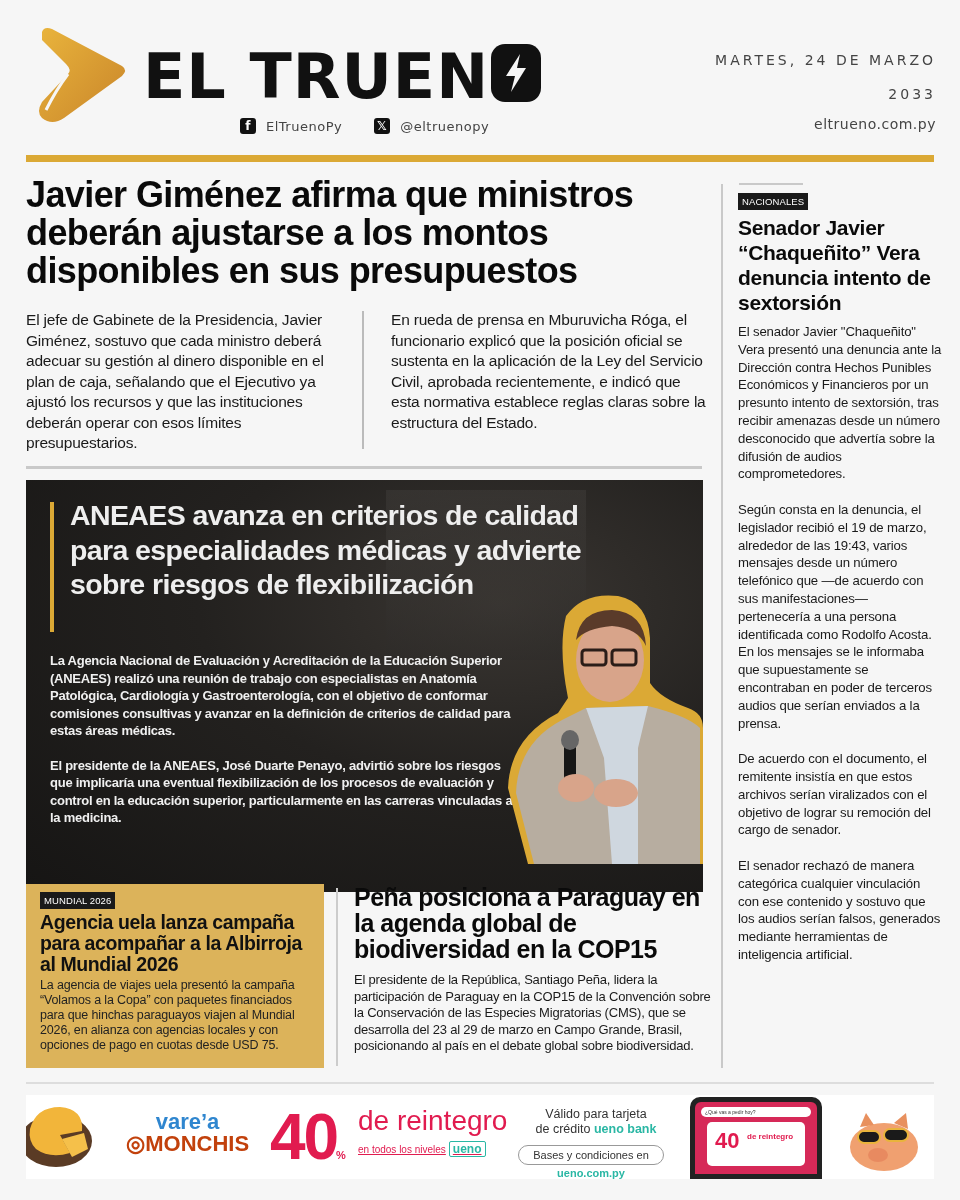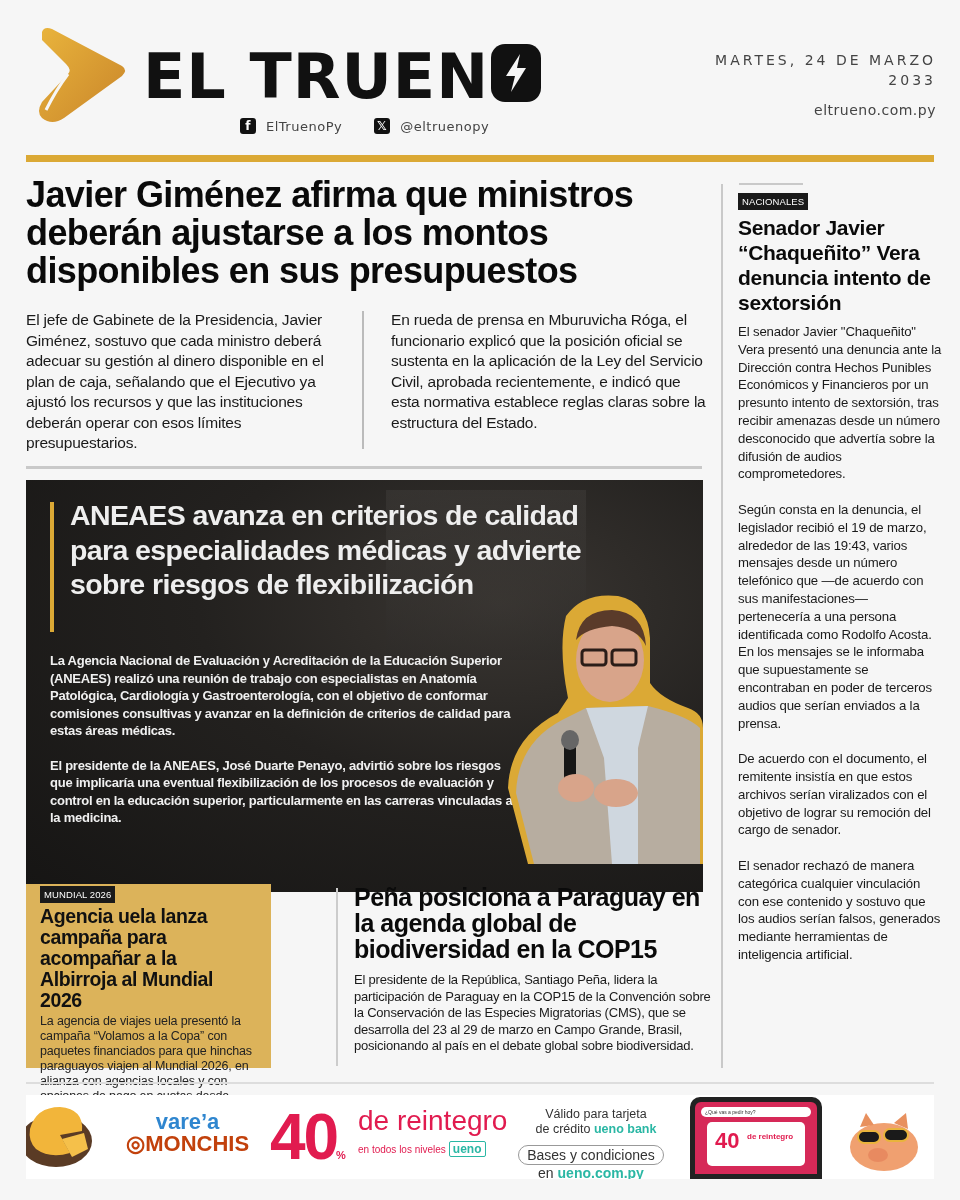--- a/index.html
+++ b/index.html
@@ -8,21 +8,21 @@
 
   
   .logo-mark { position: absolute; left: 34px; top: 26px; width: 94px; height: 100px; }
   .masthead { position: absolute; left: 143px; top: 44px; font-family: "DejaVu Sans", sans-serif; font-weight: bold; font-size: 62px; letter-spacing: 1px; line-height: 1; color: #111; }
   .bolt-o { display: inline-block; width: 50px; height: 58px; background: #111; border-radius: 14px; vertical-align: -4px; position: relative; margin-left: 2px; }
   .bolt-o svg { position: absolute; left: 13px; top: 10px; }
   .socials { position: absolute; left: 240px; top: 118px; display: flex; gap: 32px; font-family: "DejaVu Sans", sans-serif; font-size: 13px; color: #444; letter-spacing: 0.5px; }
   .social { display: flex; align-items: center; gap: 10px; }
   .sicon { width: 16px; height: 16px; background: #111; border-radius: 3px; color: #fff; font-size: 12px; font-weight: bold; display: flex; align-items: center; justify-content: center; }
   .dateblock { position: absolute; right: 24px; top: 52px; text-align: right; font-family: "DejaVu Sans", sans-serif; color: #444; }
-  .date-line { font-size: 14px; letter-spacing: 3px; margin-bottom: 4px; }
+  .date-line { font-size: 14px; letter-spacing: 3px; margin-bottom: 18px; }
   .year-line { font-size: 14px; letter-spacing: 3px; margin-bottom: 14px; }
   .site-line { font-size: 14px; letter-spacing: 0.5px; }
   .gold-rule { position: absolute; left: 26px; top: 155px; width: 908px; height: 7px; background: #dba935; }
 
   
   .lead-title { position: absolute; left: 26px; top: 176px; width: 690px; font-family: "Liberation Sans", sans-serif; font-weight: bold; font-size: 36px; line-height: 38px; letter-spacing: -0.6px; color: #0a0a0a; }
   .lead-col { position: absolute; top: 310px; width: 315px; font-size: 15.5px; line-height: 20.5px; color: #1a1a1a; letter-spacing: -0.2px; }
   .lead-col.c1 { left: 26px; }
   .lead-col.c2 { left: 391px; }
   .lead-divider { position: absolute; left: 362px; top: 311px; width: 2px; height: 138px; background: #bbb; }
@@ -31,21 +31,21 @@
   
   .feature { position: absolute; left: 26px; top: 480px; width: 677px; height: 412px; background: radial-gradient(ellipse at 70% 30%, #3a3632 0%, #23211f 45%, #161514 100%); overflow: hidden; }
   .feature .bldg { position: absolute; left: 360px; top: 10px; width: 200px; height: 170px; background: linear-gradient(180deg,#4a4744,#2c2a28); opacity: 0.35; }
   .feature .gold-bar { position: absolute; left: 24px; top: 22px; width: 4px; height: 130px; background: #dba935; }
   .feature-title { position: absolute; left: 44px; top: 18px; width: 560px; color: #eeeeee; font-weight: bold; font-size: 28.5px; line-height: 34.5px; letter-spacing: -0.6px; }
   .feature-body { position: absolute; left: 24px; top: 172px; width: 470px; color: #f0f0f0; font-weight: bold; font-size: 13px; line-height: 17.5px; letter-spacing: -0.25px; }
   .feature-body p + p { margin-top: 17px; }
   .portrait { position: absolute; left: 462px; top: 108px; width: 215px; height: 276px; }
 
   
-  .mundial { position: absolute; left: 26px; top: 884px; width: 245px; height: 184px; background: #dcb35a; padding: 0 14px; }
+  .mundial { position: absolute; left: 26px; top: 884px; width: 298px; height: 184px; background: #dcb35a; padding: 6px 14px; }
   .tag { display: inline-block; background: #1a1a1a; color: #fff; font-size: 9.5px; padding: 3px 4px; letter-spacing: 0.1px; }
   .mundial-title { margin-top: 3px; font-weight: bold; font-size: 19.5px; line-height: 21px; letter-spacing: -0.4px; color: #111; }
   .mundial-body { margin-top: 3px; font-size: 12.5px; line-height: 15px; color: #222; letter-spacing: -0.15px; }
   .bottom-divider { position: absolute; left: 336px; top: 888px; width: 2px; height: 178px; background: #ccc; }
   .pena-title { position: absolute; left: 354px; top: 884px; width: 360px; font-weight: bold; font-size: 25px; line-height: 26px; letter-spacing: -0.5px; color: #0a0a0a; }
   .pena-body { position: absolute; left: 354px; top: 972px; width: 360px; font-size: 13px; line-height: 16.5px; color: #1a1a1a; letter-spacing: -0.2px; }
 
   
   .right-divider { position: absolute; left: 721px; top: 184px; width: 2px; height: 884px; background: #c9c9c9; }
   .right-topline { position: absolute; left: 739px; top: 183px; width: 64px; height: 2px; background: #c9c9c9; }
@@ -58,25 +58,25 @@
 
   
   .ad { position: absolute; left: 26px; top: 1095px; width: 908px; height: 84px; background: #ffffff; overflow: hidden; }
   .ad .tortilla { position: absolute; left: 0; top: 4px; width: 68px; height: 70px; }
   .brand { position: absolute; left: 100px; top: 16px; text-align: center; }
   .brand .v { color: #2f86cf; font-weight: bold; font-size: 22px; line-height: 22px; }
   .brand .m { color: #c2410c; font-weight: bold; font-size: 22px; line-height: 22px; }
   .big40 { position: absolute; left: 244px; top: 6px; color: #e11b4f; font-weight: bold; font-size: 64px; line-height: 72px; letter-spacing: -2px; }
   .pct { position: absolute; left: 310px; top: 54px; color: #e11b4f; font-size: 11px; font-weight: bold; }
   .reint { position: absolute; left: 332px; top: 10px; color: #e11b4f; font-size: 28px; line-height: 32px; }
-  .niveles { position: absolute; left: 332px; top: 46px; color: #e11b4f; font-size: 10px; display: flex; align-items: center; gap: 3px; }
+  .niveles { position: absolute; left: 332px; top: 46px; color: #e11b4f; font-size: 10px; display: flex; align-items: center; gap: 3px; text-decoration: underline; }
   .ueno-chip { border: 1.5px solid #2ab7a4; color: #2ab7a4; font-weight: bold; font-size: 12px; padding: 0 3px; border-radius: 2px; }
   .valido { position: absolute; left: 500px; top: 12px; width: 140px; text-align: center; font-size: 12.5px; line-height: 15px; color: #333; }
   .valido .teal { color: #2ab7a4; font-weight: bold; }
-  .bases { position: absolute; left: 492px; top: 50px; width: 146px; height: 20px; border: 1px solid #999; border-radius: 10px; font-size: 14px; color: #333; text-align: center; line-height: 18px; }
+  .bases { position: absolute; left: 492px; top: 50px; width: 146px; height: 20px; border: 1px solid #999; border-radius: 10px; font-size: 11px; color: #333; text-align: center; line-height: 18px; }
   .bases .teal { color: #2ab7a4; font-weight: bold; }
   .phone { position: absolute; left: 664px; top: 2px; width: 132px; height: 82px; background: #222; border-radius: 10px 10px 0 0; padding: 5px; }
   .phone-screen { width: 100%; height: 100%; background: #d62958; border-radius: 6px 6px 0 0; position: relative; }
   .phone-search { position: absolute; left: 6px; top: 5px; right: 6px; height: 10px; background: #fff; border-radius: 5px; font-size: 5px; color: #333; padding-left: 4px; line-height: 10px; }
   .phone-card { position: absolute; left: 12px; top: 20px; right: 12px; height: 44px; background: #fff; border-radius: 5px; }
   .phone-40 { position: absolute; left: 8px; top: 6px; color: #e11b4f; font-weight: bold; font-size: 22px; }
   .phone-re { position: absolute; left: 40px; top: 10px; color: #e11b4f; font-size: 8px; font-weight: bold; }
   .pig { position: absolute; left: 818px; top: 10px; width: 80px; height: 70px; }
 </style>
 </head>

